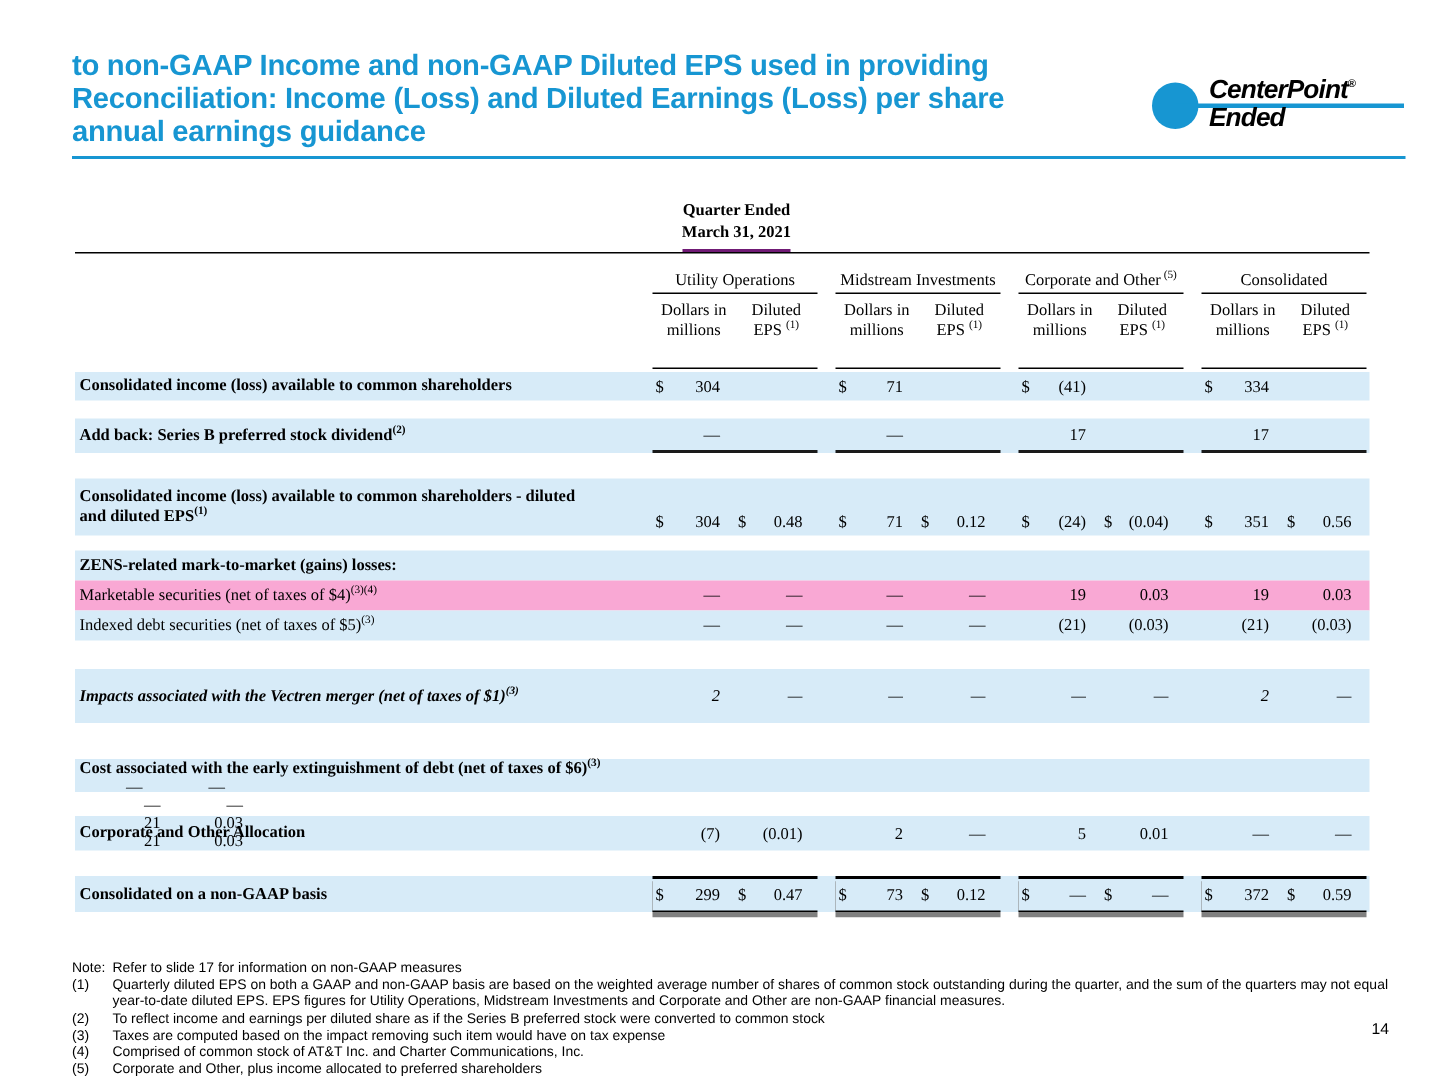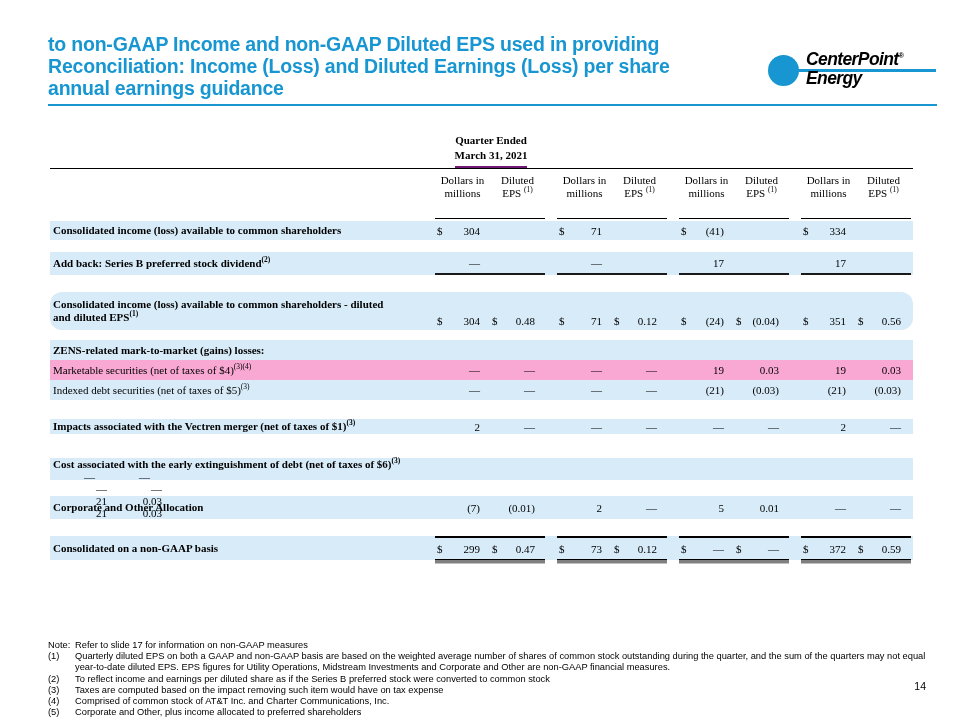--- a/index.html
+++ b/index.html
@@ -44,26 +44,26 @@
   .t-label.bold { font-weight:bold; }
   .t-group { width:110px; margin-left:12px; display:flex; }
   .t-label + .t-group { margin-left:0; }
   .cell { width:55px; display:flex; align-items:center; padding:0 10px 0 2px; }
   .cell .val { margin-left:auto; }
   .rule-b { border-bottom:2.5px solid #1a1a1a; }
   .rule-t { border-top:2px solid #000; border-bottom:1px solid #000; box-shadow:0 3.5px 0 0 var(--rulegray); }
 
   .rows > .t-row:nth-child(1) { height:19px; margin-bottom:12px; }
   .rows > .t-row:nth-child(2) { height:23px; margin-bottom:17px; }
-  .rows > .t-row:nth-child(3) { height:38px; margin-bottom:10px;border-radius:12px; }
+  .rows > .t-row:nth-child(3) { height:38px; margin-bottom:10px; }
   .rows > .t-row:nth-child(3) .cell { align-items:flex-end; padding-bottom:3px; }
   .rows > .t-row:nth-child(4) { height:20px; }
   .rows > .t-row:nth-child(5) { height:20px; }
   .rows > .t-row:nth-child(6) { height:20px; margin-bottom:19px; }
-  .rows > .t-row:nth-child(7) { height:15px; margin-bottom:24px; }
+  .rows > .t-row:nth-child(7) { height:36px; margin-bottom:24px;font-style:italic; }
   .rows > .t-row:nth-child(8) { height:22px; margin-bottom:16px;flex-direction:column; }
   .rows > .t-row:nth-child(9) { height:23px; margin-bottom:17px; }
   .rows > .t-row:nth-child(10) { height:24px; }
 
   
   .footnotes { position:absolute; left:48px; top:640px; width:888px; font-size:9.3px; line-height:11.2px; }
   .fn-item { display:flex; }
   .fn-num { width:27px; flex:none; }
   .fn-text { flex:1; }
 
@@ -76,32 +76,38 @@
   <div>to non-GAAP Income and non-GAAP Diluted EPS used in providing</div>
   <div>Reconciliation: Income (Loss) and Diluted Earnings (Loss) per share</div>
   <div>annual earnings guidance</div>
 </div>
 
 <div class="logo">
   <div class="logo-circle"></div>
   <div class="logo-line"></div>
   <div class="logo-text">
     <div><span>CenterPoint</span><sup>®</sup></div>
-    <div>Energy</div>
+    <div>Ended</div>
   </div>
 </div>
 
 <div class="header-rule"></div>
 
 <div class="table">
   <div class="period">
     <div>Quarter Ended</div>
     <span class="date">March 31, 2021</span>
   </div>
   <div class="table-rule"></div>
+  <div class="ghead-row" id="ghead-row">
+      <div class="ghead"><span>Utility Operations</span></div>
+      <div class="ghead"><span>Midstream Investments</span></div>
+      <div class="ghead"><span>Corporate and Other</span><sup>(5)</sup></div>
+      <div class="ghead"><span>Consolidated</span></div>
+    </div>
   <div class="subhead-row" id="subhead-row">
       <div class="subhead-group">
         <div class="subhead-cell">
           <div>Dollars in</div>
           <div>millions</div>
         </div>
         <div class="subhead-cell">
           <div>Diluted</div>
           <div>EPS <sup>(1)</sup></div>
         </div>

